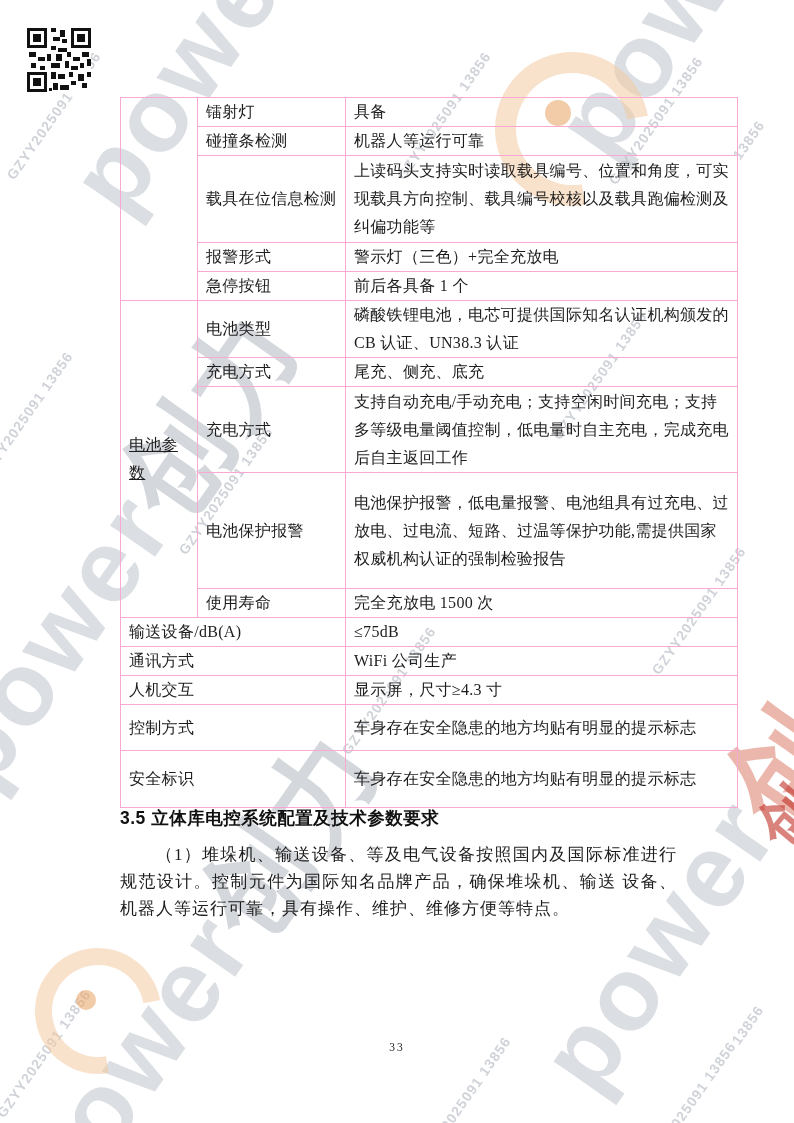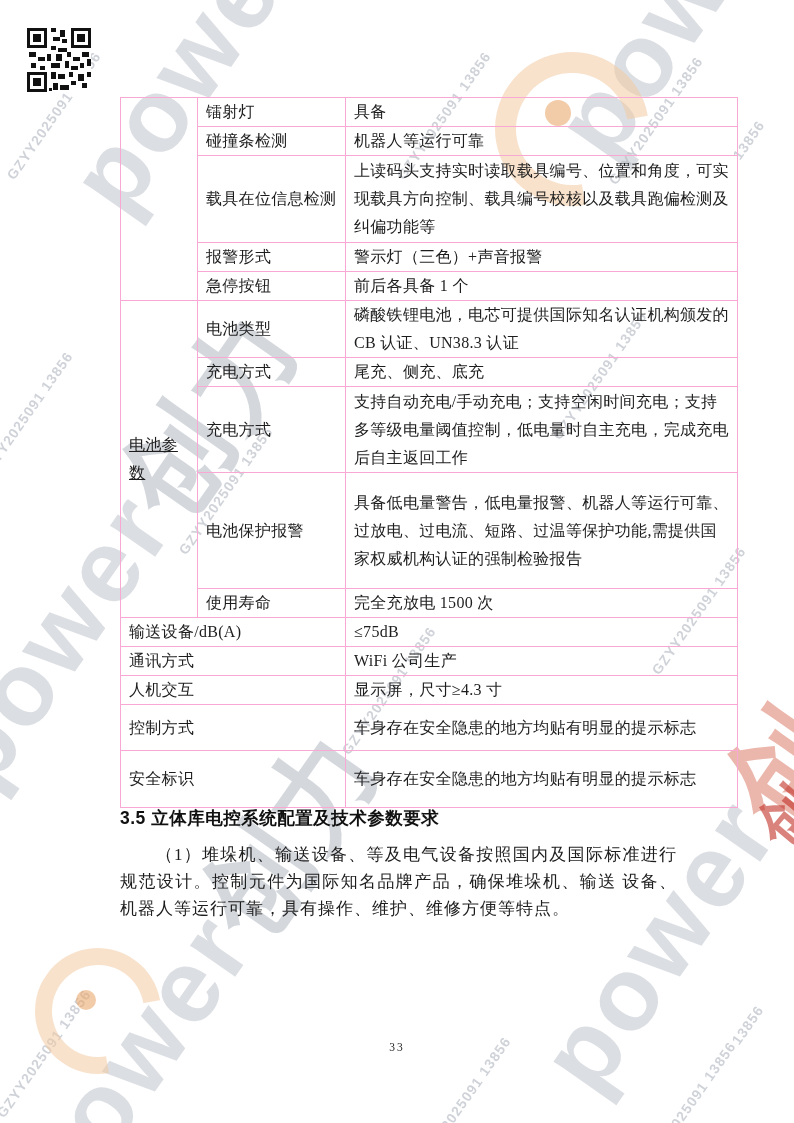--- a/index.html
+++ b/index.html
@@ -165,42 +165,42 @@
         <tr style="height:28px">
           <td>碰撞条检测</td>
           <td>机器人等运行可靠</td>
         </tr>
         <tr style="height:87px">
           <td>载具在位信息检测</td>
           <td>上读码头支持实时读取载具编号、位置和角度，可实现载具方向控制、载具编号校核以及载具跑偏检测及纠偏功能等</td>
         </tr>
         <tr style="height:28px">
           <td>报警形式</td>
-          <td>警示灯（三色）+声音报警</td>
+          <td>警示灯（三色）+完全充放电</td>
         </tr>
         <tr style="height:27px">
           <td>急停按钮</td>
           <td>前后各具备 1 个</td>
         </tr>
         <tr style="height:57px">
           <td class="g" rowspan="5">电池参数</td>
           <td>电池类型</td>
           <td>磷酸铁锂电池，电芯可提供国际知名认证机构颁发的 CB 认证、UN38.3 认证</td>
         </tr>
         <tr style="height:27px">
           <td>充电方式</td>
           <td>尾充、侧充、底充</td>
         </tr>
         <tr style="height:86px">
           <td>充电方式</td>
           <td>支持自动充电/手动充电；支持空闲时间充电；支持多等级电量阈值控制，低电量时自主充电，完成充电后自主返回工作</td>
         </tr>
         <tr style="height:116px">
           <td>电池保护报警</td>
-          <td>具备低电量警告，低电量报警、机器人等运行可靠、过放电、过电流、短路、过温等保护功能,需提供国家权威机构认证的强制检验报告</td>
+          <td>电池保护报警，低电量报警、电池组具有过充电、过放电、过电流、短路、过温等保护功能,需提供国家权威机构认证的强制检验报告</td>
         </tr>
         <tr style="height:28px">
           <td>使用寿命</td>
           <td>完全充放电 1500 次</td>
         </tr>
         <tr style="height:29px">
           <td colspan="2">输送设备/dB(A)</td>
           <td>≤75dB</td>
         </tr>
         <tr style="height:27px">

